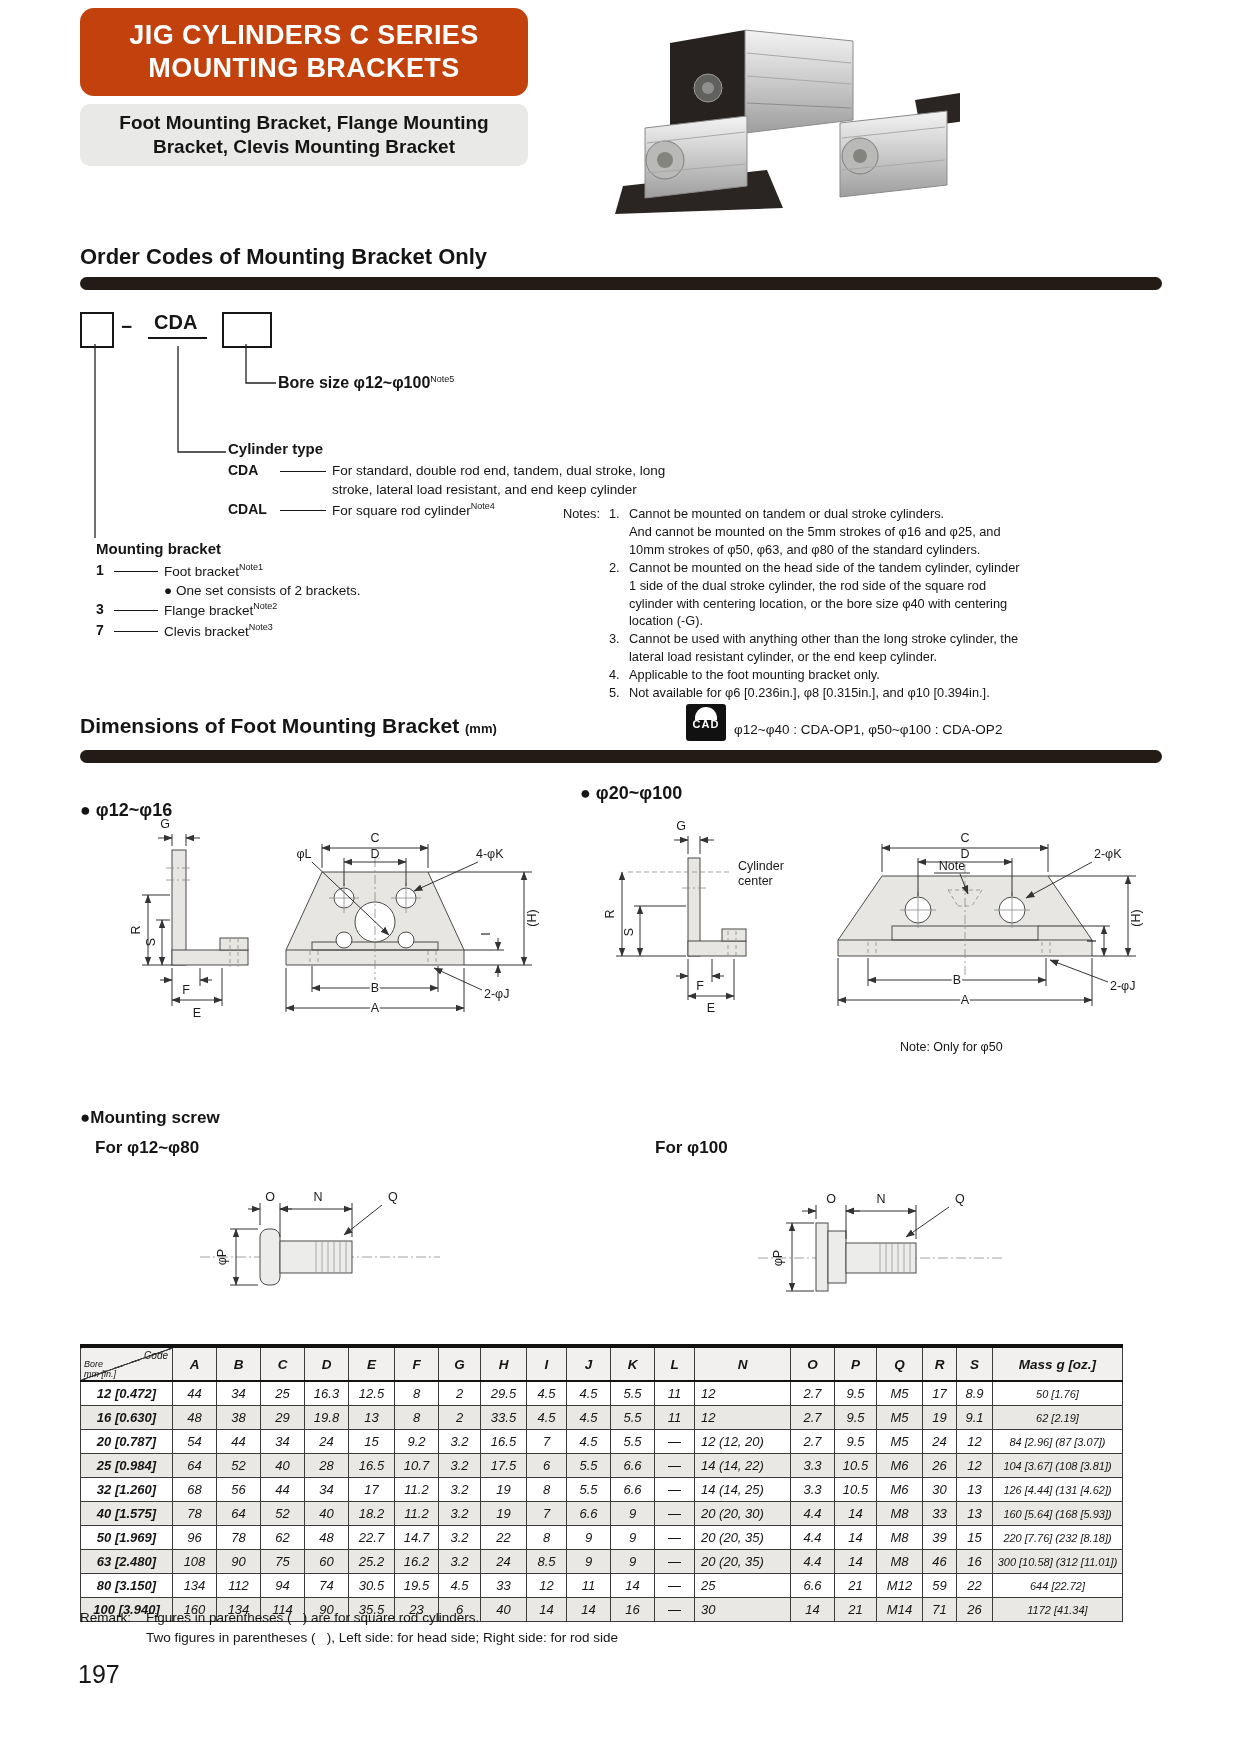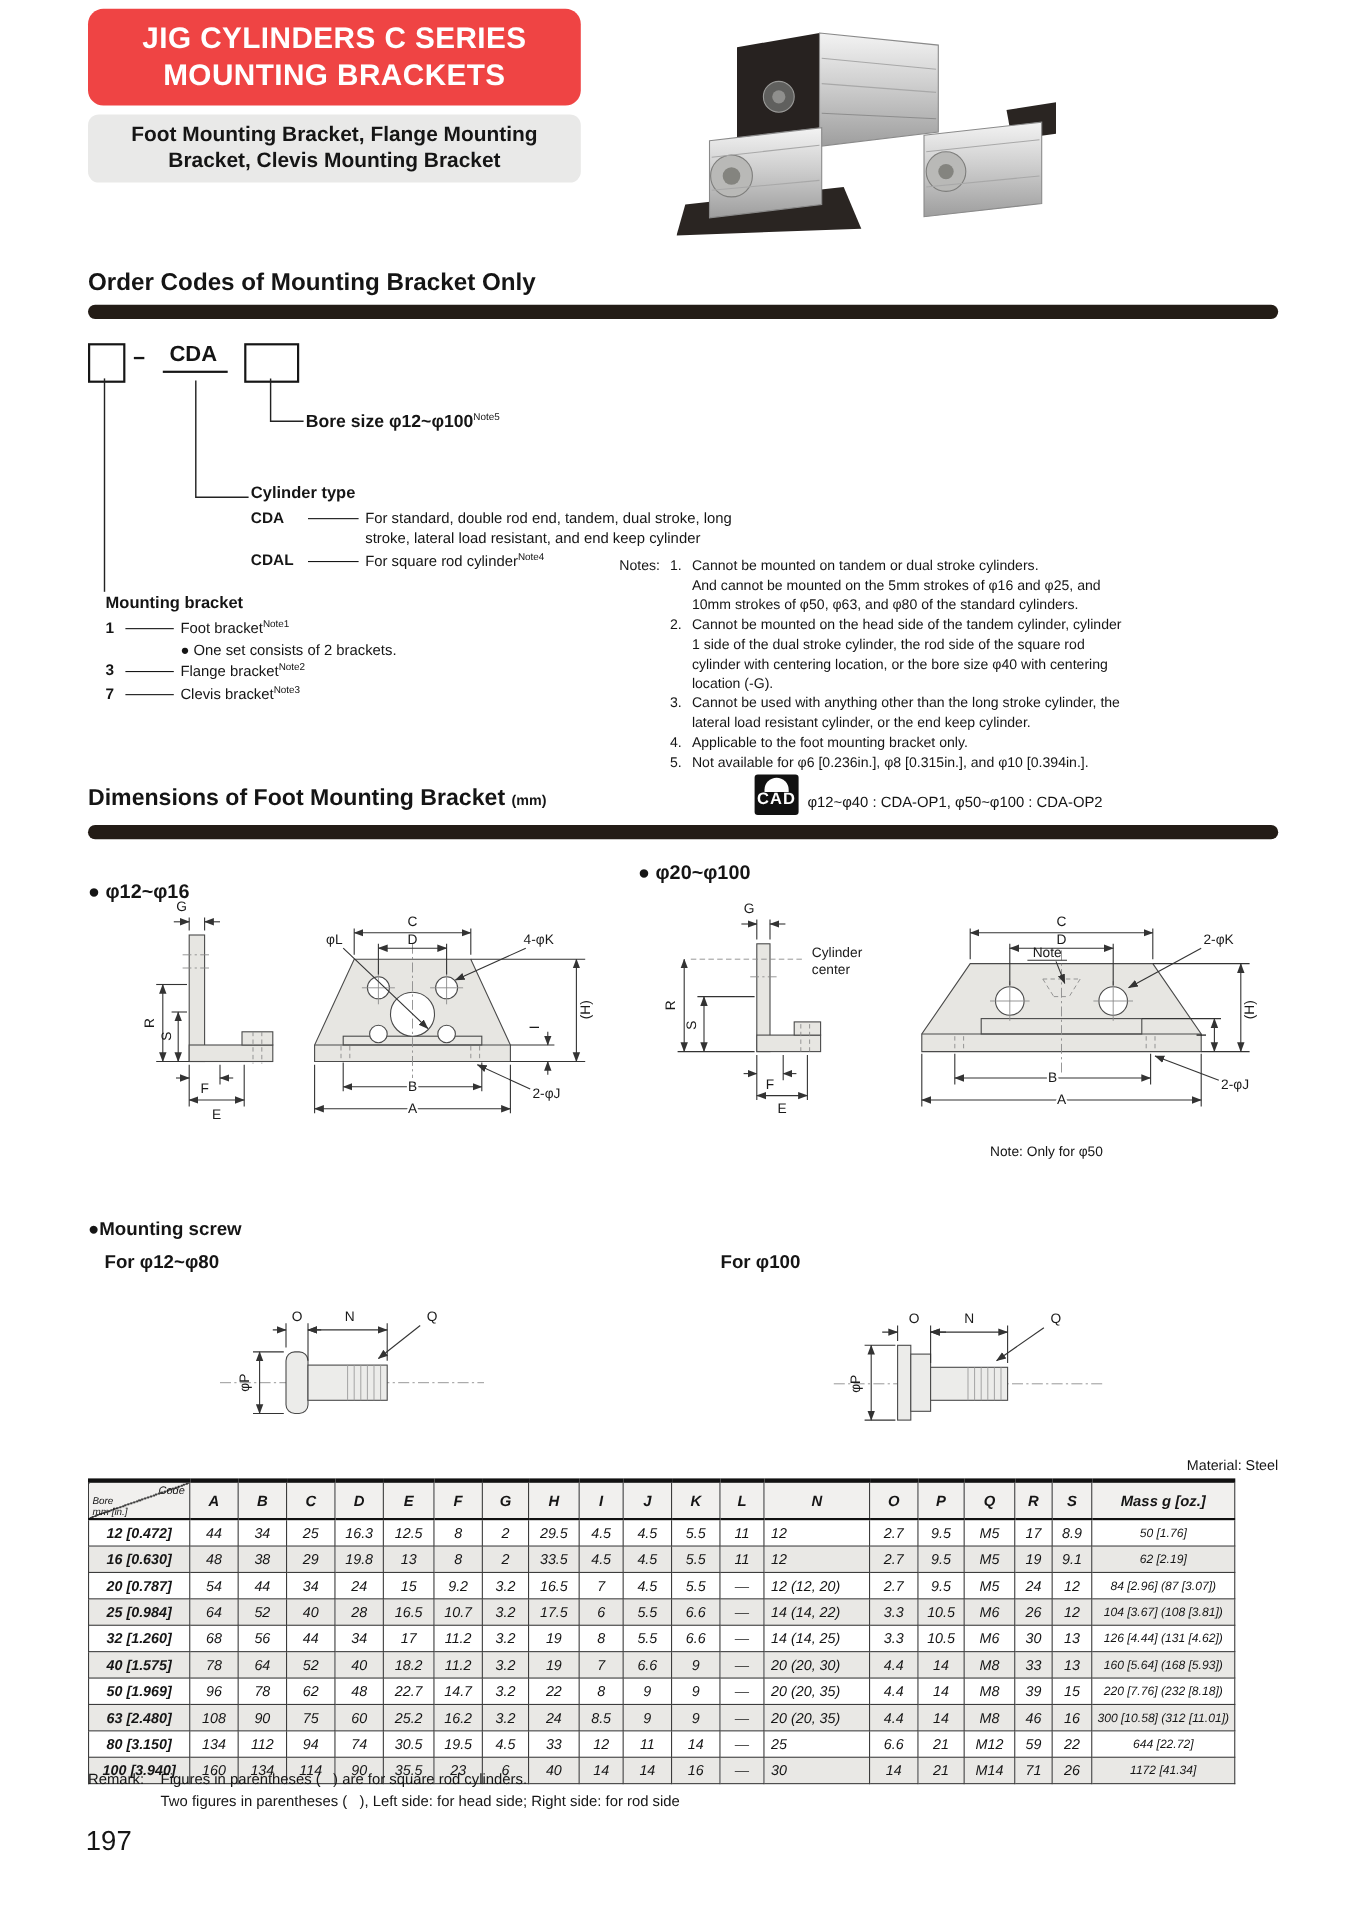--- a/index.html
+++ b/index.html
@@ -1,21 +1,21 @@
 <!DOCTYPE html>
 <html><head>
 <meta charset="utf-8">
 <style>
   html,body{margin:0;padding:0;background:#fff;}
   .page{position:relative;width:1240px;height:1754px;background:#fff;overflow:hidden;
         font-family:"Liberation Sans",sans-serif;color:#151515;}
   .abs{position:absolute;}
 
   
-  .title-box{left:80px;top:8px;width:448px;height:88px;background:#ef4444;border-radius:14px;
+  .title-box{left:80px;top:8px;width:448px;height:88px;background:#c2410c;border-radius:14px;
     color:#fff;display:flex;flex-direction:column;justify-content:center;text-align:center;
     font-weight:bold;font-size:27px;line-height:1.22;letter-spacing:.4px;}
   .subtitle-box{left:80px;top:104px;width:448px;height:62px;background:#e9e9e8;border-radius:10px;
     display:flex;align-items:center;justify-content:center;text-align:center;font-weight:bold;
     font-size:19px;line-height:1.25;padding:0 14px;box-sizing:border-box;}
 
   .section-head{font-weight:bold;font-size:22px;}
   .section-bar{height:13px;background:#231c16;border-radius:7px;width:1082px;left:80px;}
 
   
@@ -39,21 +39,21 @@
   .notes .nlabel{width:46px;flex:none;}
   .note-item{display:flex;}
   .note-item .nnum{width:20px;flex:none;}
   .note-item .ntext{white-space:pre-line;width:430px;}
 
   
   .dim-head{font-weight:bold;font-size:21px;}
   .dim-unit{font-size:13px;font-weight:bold;}
   .cad-badge{left:686px;top:704px;width:40px;height:37px;background:#111;border-radius:3px;text-align:center;}
   .cad-dome{width:22px;height:13px;background:#fff;border-radius:11px 11px 0 0;margin:3px auto 0 auto;}
-  .cad-label{color:#fff;font-size:15px;font-weight:bold;letter-spacing:1px;margin-top:-2px;}
+  .cad-label{color:#fff;font-size:11px;font-weight:bold;letter-spacing:1px;margin-top:-2px;}
   .cad-text{left:734px;top:722px;font-size:13.5px;}
   .fig-title{font-weight:bold;font-size:18px;}
   .note-only{font-size:12.5px;}
 
   
   .screw-head{font-weight:bold;font-size:17px;}
   .screw-cap{font-weight:bold;font-size:17px;}
 
   
   svg text{font-family:"Liberation Sans",sans-serif;font-size:12.5px;fill:#1a1a1a;}
@@ -466,21 +466,20 @@
       <line x1="84" y1="58" x2="56" y2="58"></line>
         <line x1="84" y1="126" x2="56" y2="126"></line>
       <line x1="62" y1="58" x2="62" y2="126" marker-start="url(#ar)" marker-end="url(#ar)"></line>
     </g>
     <text x="101" y="38" text-anchor="middle">O</text>
     <text x="151" y="38" text-anchor="middle">N</text>
     <text x="225" y="38" text-anchor="start">Q</text>
     <text x="52" y="93" text-anchor="middle" transform="rotate(-90 52 93)">φP</text>
   </svg>
 
-  <div class="abs material" style="left:80px;top:1324px;width:1082px;text-align:right">Material: Steel</div>
 
   <div class="abs dim-table">
     <table>
       <colgroup>
         <col style="width:92px">
           <col style="width:44px">
           <col style="width:44px">
           <col style="width:44px">
         <col style="width:44px">
           <col style="width:46px">

